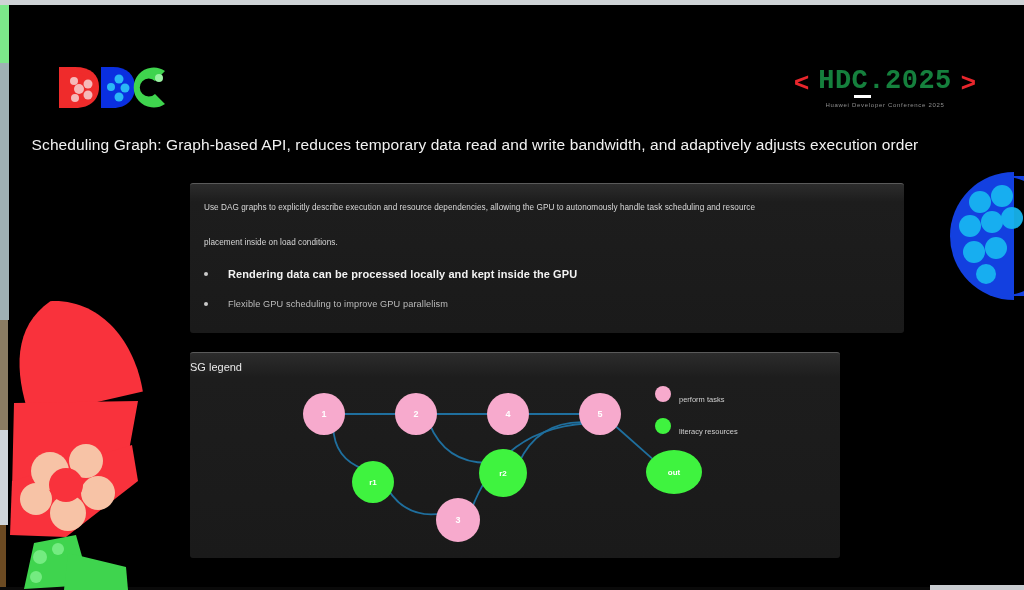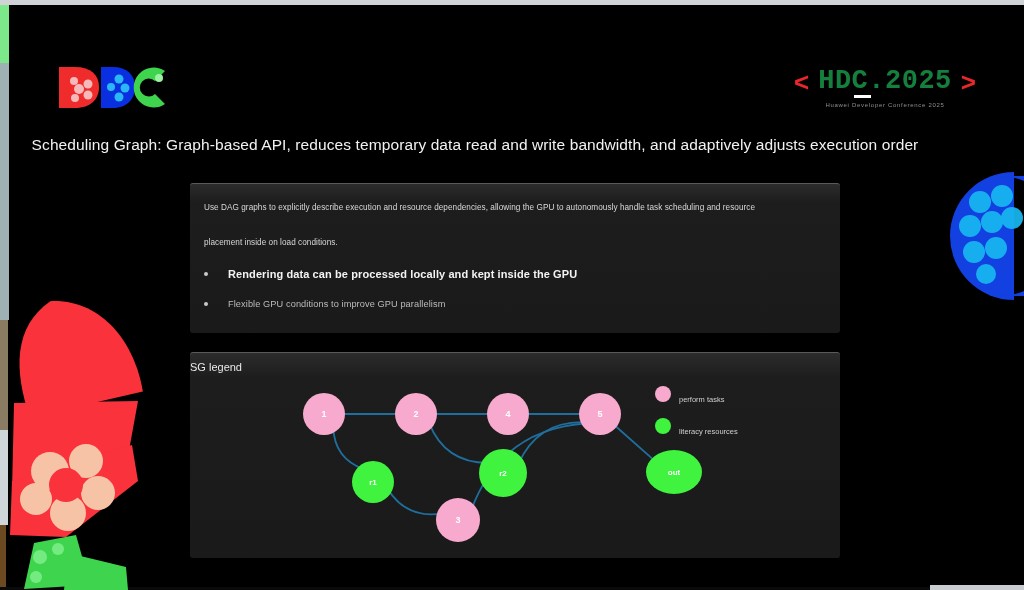--- a/index.html
+++ b/index.html
@@ -46,21 +46,21 @@
   }
 
   
   .panel {
     position:absolute;
     background:linear-gradient(180deg,#2c2c2c 0%,#1d1d1d 12%,#1a1a1a 100%);
     border-top:1px solid #5a5a5a;
     border-radius:3px;
     box-shadow:0 2px 6px rgba(0,0,0,.6);
   }
-  #panel-text { left:190px; top:183px; width:650px; height:150px;padding-left:13px; }
+  #panel-text { left:190px; top:183px; width:714px; height:150px;padding-left:13px; }
   #panel-graph{ left:190px; top:352px; width:650px; height:206px; }
 
   .body-line {
     position:absolute; color:#d8d8d8; font-size:8.2px; letter-spacing:.05px;
   }
   #body-l1 { left:14px; top:19px; }
   #body-l2 { left:14px; top:54px; }
 
   .bullet-row { position:absolute; display:flex; align-items:center; }
   .bullet-dot {
@@ -173,21 +173,21 @@
   <div class="panel" id="panel-text">
     <div class="body-line" id="body-l1">Use DAG graphs to explicitly describe execution and resource dependencies, allowing the GPU to autonomously handle task scheduling and resource</div>
     <div class="body-line" id="body-l2">placement inside on load conditions.</div>
 
     <div class="bullet-row" id="bullet-0">
       <span class="bullet-dot"></span>
       <span class="bullet-text">Rendering data can be processed locally and kept inside the GPU</span>
     </div>
     <div class="bullet-row" id="bullet-1">
       <span class="bullet-dot"></span>
-      <span class="bullet-text">Flexible GPU conditions to improve GPU parallelism</span>
+      <span class="bullet-text">Flexible GPU scheduling to improve GPU parallelism</span>
     </div>
   </div>
 
   <div class="panel" id="panel-graph">
     <div class="sg-title">SG legend</div>
 
     <svg class="graph-svg" width="650" height="206" viewBox="0 0 650 206">
       <g id="graph-edges">
           <path d="M 155 61 L 205 61" fill="none" stroke="#1f6f9e" stroke-width="1.8" stroke-linecap="round"></path>
           <path d="M 247 61 L 297 61" fill="none" stroke="#1f6f9e" stroke-width="1.8" stroke-linecap="round"></path>

